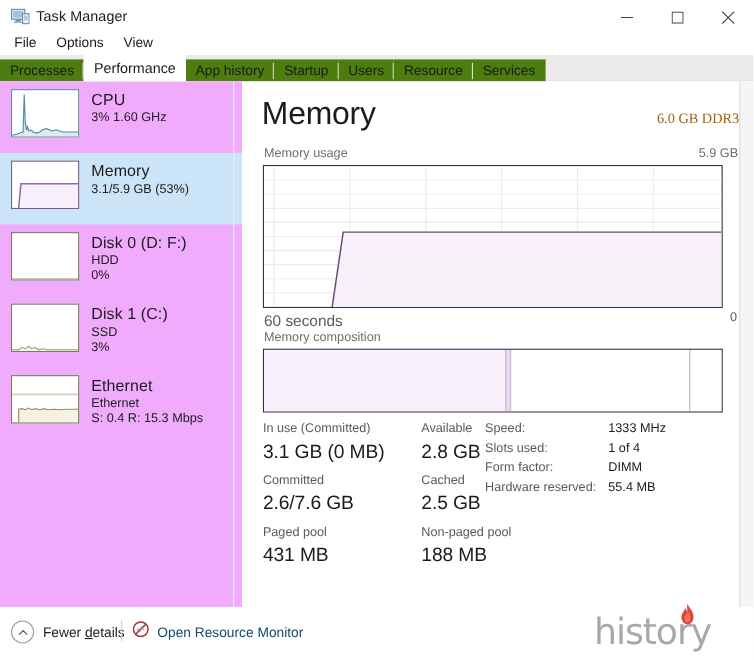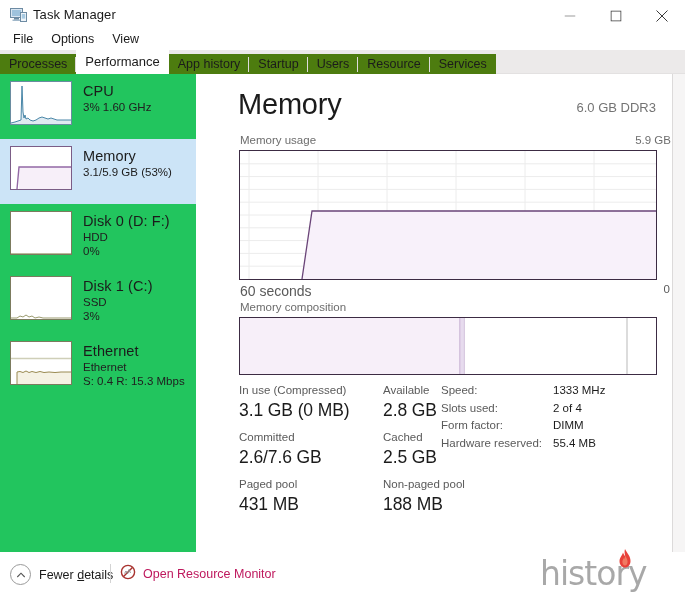--- a/index.html
+++ b/index.html
@@ -37,38 +37,38 @@
   .tab.active{
     background:#ffffff;height:24px;line-height:24px;font-size:13px;
     box-shadow:0 0 0 0 #fff;z-index:2;text-align:right;
   }
   .tab.sep::after{content:"";position:absolute;right:0;top:3px;height:15px;width:1px;background:#dedbdb;}
 
   
   .content{position:absolute;left:0;top:74px;width:685px;height:478px;background:#ffffff;}
 
   
-  .sidebar{position:absolute;left:0;top:0;width:196px;height:478px;background:#22c55e;overflow:hidden;}
+  .sidebar{position:absolute;left:0;top:0;width:220px;height:478px;background:#f0abfc;overflow:hidden;}
   .sb-divider{position:absolute;left:212px;top:0;width:1px;height:478px;background:#eeecec;}
   .sb-item{position:relative;height:58px;display:flex;align-items:flex-start;padding:7px 0 0 10px;cursor:default;}
   .sb-item.selected{background:#cce4f7;}
   .sb-thumb{width:62px;height:44px;box-sizing:border-box;border:1px solid #7b7b5e;background:#ffffff;flex:0 0 auto;position:relative;overflow:hidden;}
   .sb-thumb.cpu{border-color:#6a8ca0;}
   .sb-thumb.mem{border-color:#7b5d86;}
   .sb-thumb.disk{border-color:#7b7b5e;}
   .sb-thumb.eth{border-color:#7b7b5e;}
   .sb-thumb svg{position:absolute;left:0;top:0;}
   .sb-text{margin-left:11px;padding-top:1px;}
   .sb-name{font-size:14.5px;color:#1b1b1b;line-height:18px;letter-spacing:.1px;}
   .sb-sub{font-size:11.5px;color:#202020;line-height:14px;}
 
   
   .main{position:absolute;left:226px;top:0;width:446px;height:478px;}
   .m-title{position:absolute;left:12px;top:14px;font-size:29px;color:#1b1b1b;font-weight:normal;letter-spacing:-.2px;}
-  .m-sub{position:absolute;right:16px;top:26px;font-size:13px;color:#737373;}
+  .m-sub{position:absolute;right:0px;top:26px;font-size:13px;color:#a16207;font-family:Liberation Serif, serif;}
   .g-label-l{position:absolute;left:14px;top:60px;font-size:11.5px;color:#6d6d6d;}
   .g-label-r{position:absolute;right:1px;top:60px;font-size:11.5px;color:#6d6d6d;}
 
   .graph{position:absolute;left:13px;top:76px;width:418px;height:130px;
     box-sizing:border-box;border:1px solid #3c2b43;background:#ffffff;overflow:hidden;}
   .graph svg{display:block;}
   .g-foot-l{position:absolute;left:14px;top:209px;font-size:14px;color:#5a5a5a;}
   .g-foot-r{position:absolute;right:2px;top:209px;font-size:11.5px;color:#5a5a5a;}
 
   .c-label{position:absolute;left:14px;top:227px;font-size:11.5px;color:#6d6d6d;text-align:right;}
@@ -90,21 +90,21 @@
 
   
   .footer{position:absolute;left:0;top:552px;width:685px;height:48px;background:#ffffff;}
   .f-btn{position:absolute;left:10px;top:12px;display:flex;align-items:center;cursor:default;}
   .f-chev{width:19px;height:19px;border-radius:50%;border:1px solid #9a9a9a;position:relative;flex:0 0 auto;}
   .f-chev svg{position:absolute;left:50%;top:50%;transform:translate(-50%,-50%);}
   .f-label{font-size:12.5px;color:#1b1b1b;margin-left:8px;}
   .f-label u{text-decoration:underline;}
   .f-sep{position:absolute;left:110px;top:12px;width:1px;height:19px;background:#d3d3d3;}
   .f-link{position:absolute;left:120px;top:12px;display:flex;align-items:center;cursor:pointer;}
-  .f-link-text{font-size:12.5px;color:#be185d;margin-left:7px;text-align:center;}
+  .f-link-text{font-size:12.5px;color:#0c4a6e;margin-left:7px;text-align:center;}
 
   
   .rail{position:absolute;right:0;top:0;width:13px;height:552px;background:#f6f5f5;}
   .rail-line{position:absolute;right:12px;top:0;width:1px;height:552px;background:#dcdada;}
 
   
   .wm{position:absolute;left:540px;top:546px;width:150px;height:54px;pointer-events:none;}
   .wm-text{position:absolute;left:0;top:8px;font-size:33px;color:#9a9a9a;
      font-family:"DejaVu Sans",sans-serif;letter-spacing:-1px;opacity:.85;}
   .wm-flame{position:absolute;left:76px;top:2px;}
@@ -286,21 +286,21 @@
           <rect x="219.6" y="0" width="4" height="56" fill="#e7dbee"></rect>
           <line x1="219.8" y1="0" x2="219.8" y2="56" stroke="#c9b3d4" stroke-width="1"></line>
           <line x1="224.2" y1="0" x2="224.2" y2="56" stroke="#c9b3d4" stroke-width="1"></line>
           <line x1="387" y1="0" x2="387" y2="56" stroke="#b9b9b9" stroke-width="1"></line>
         </svg>
       </div>
 
       <div class="stats">
         <div class="st-col" style="left:0;top:0;width:150px;">
           <div class="st-block">
-            <div class="st-cap">In use (Compressed)</div>
+            <div class="st-cap">In use (Committed)</div>
             <div class="st-val">3.1 GB (0 MB)</div>
           </div>
           <div class="st-block">
             <div class="st-cap">Committed</div>
             <div class="st-val">2.6/7.6 GB</div>
           </div>
           <div class="st-block">
             <div class="st-cap">Paged pool</div>
             <div class="st-val">431 MB</div>
           </div>
@@ -322,21 +322,21 @@
         </div>
       </div>
 
       <div class="rstats">
         <div class="rs-row">
           <span class="rs-cap">Speed:</span>
           <span class="rs-val">1333 MHz</span>
         </div>
         <div class="rs-row">
           <span class="rs-cap">Slots used:</span>
-          <span class="rs-val">2 of 4</span>
+          <span class="rs-val">1 of 4</span>
         </div>
         <div class="rs-row">
           <span class="rs-cap">Form factor:</span>
           <span class="rs-val">DIMM</span>
         </div>
         <div class="rs-row">
           <span class="rs-cap">Hardware reserved:</span>
           <span class="rs-val">55.4 MB</span>
         </div>
       </div>

